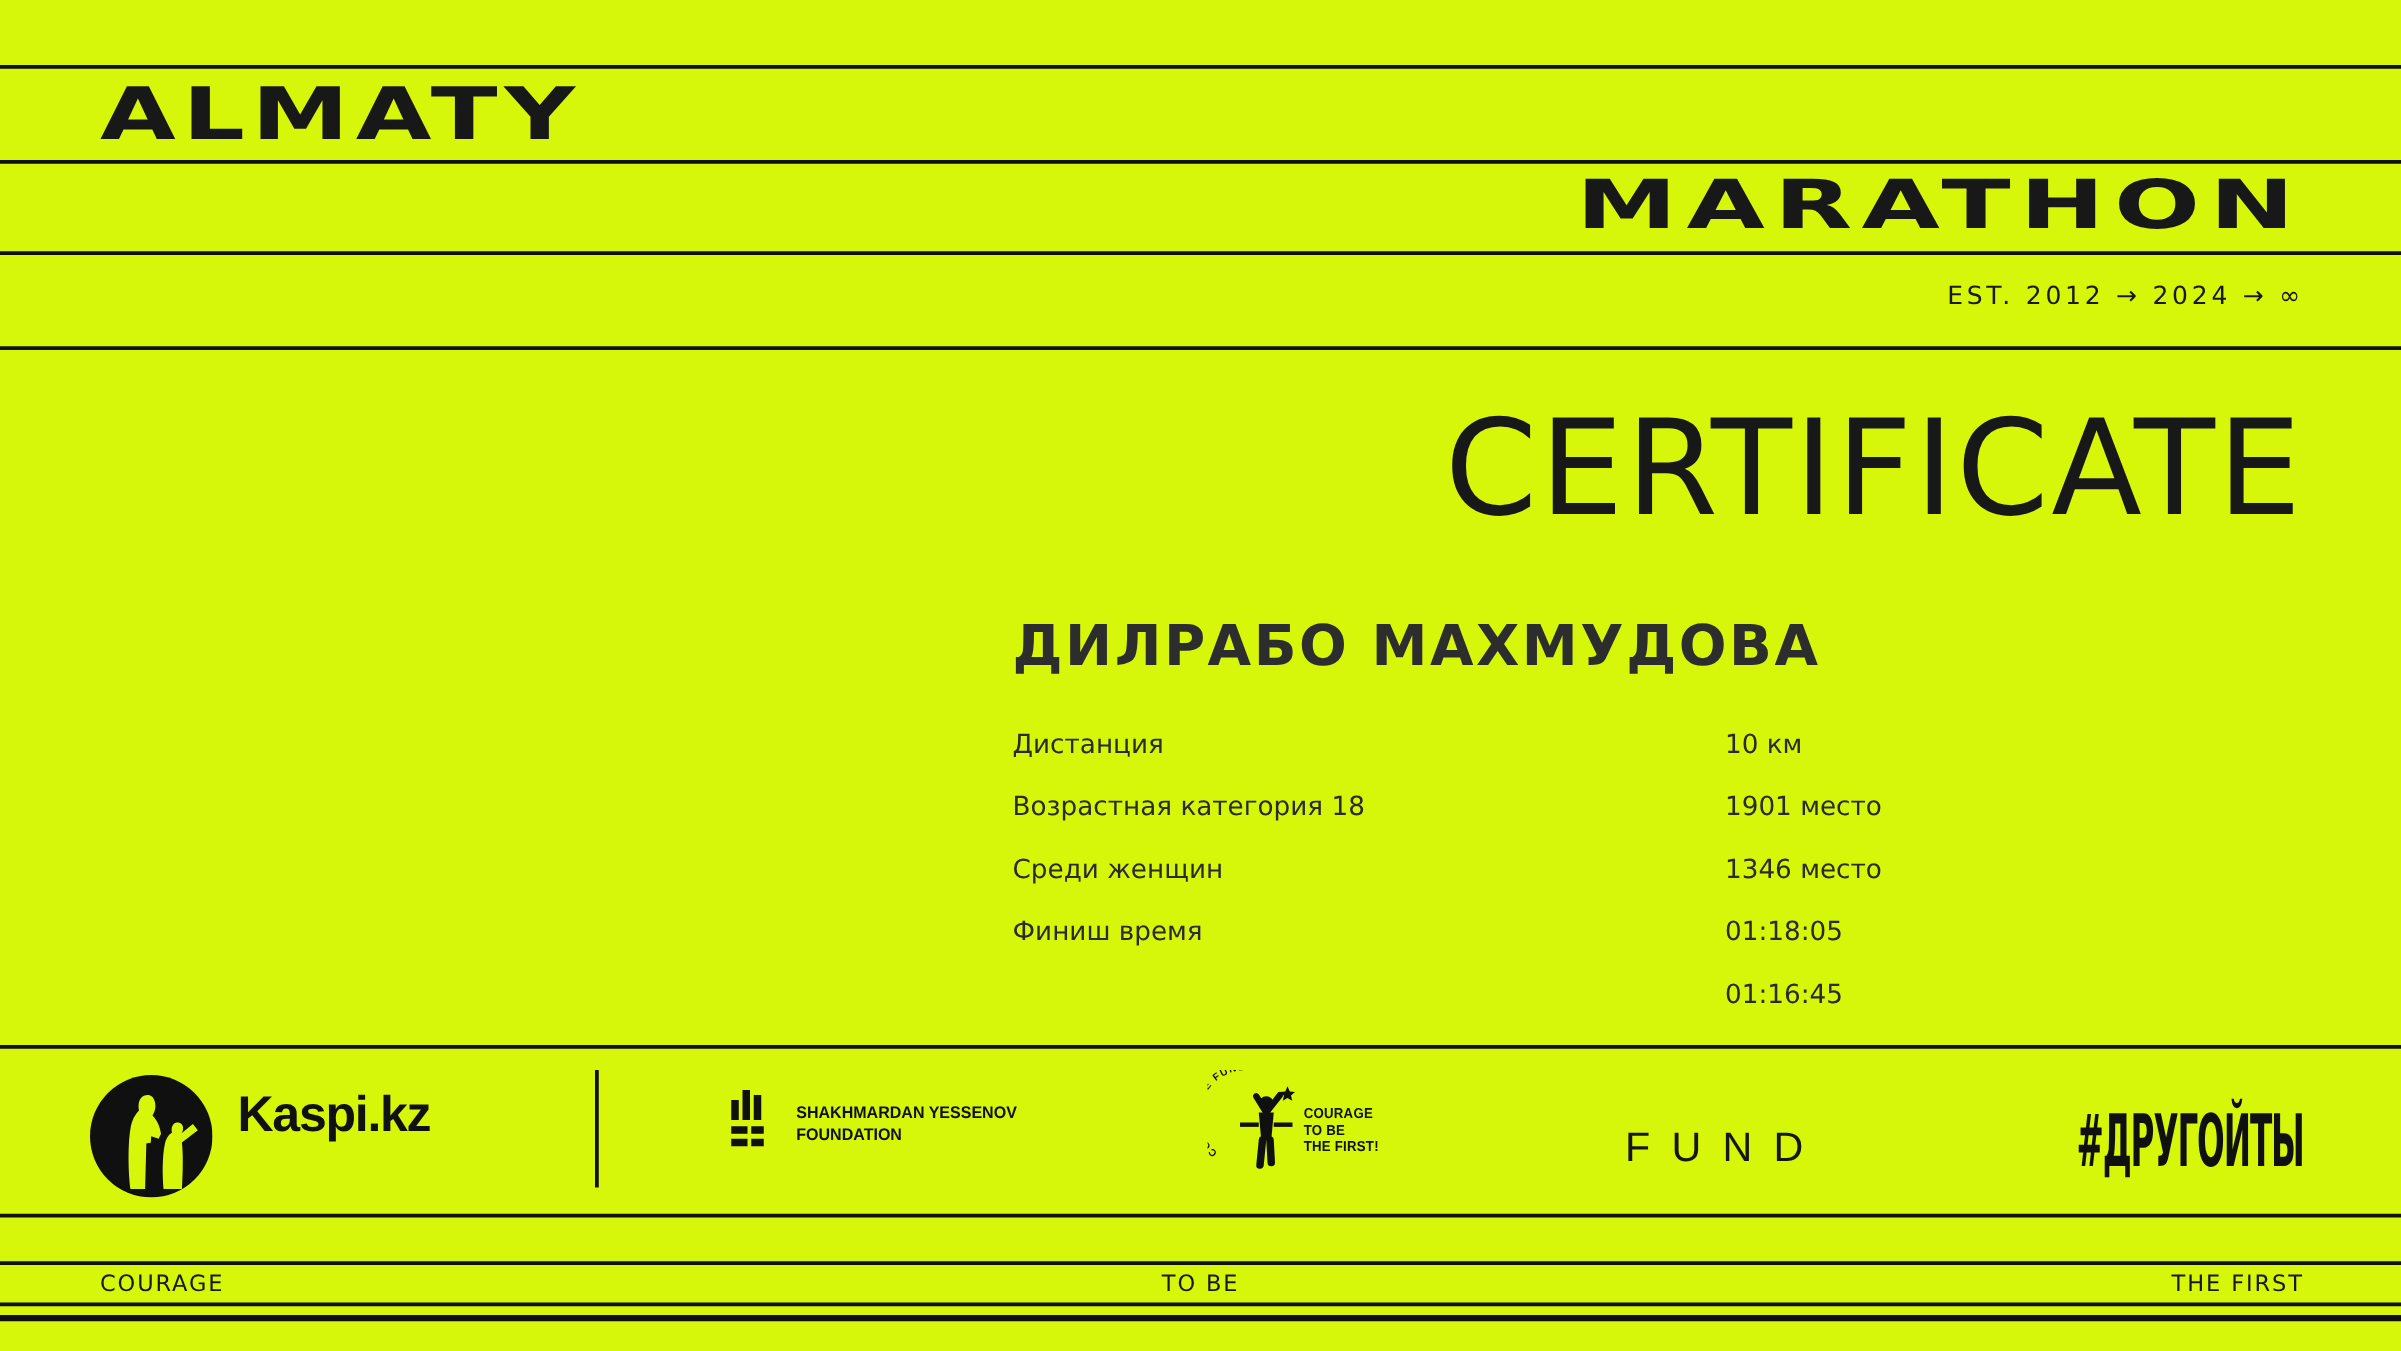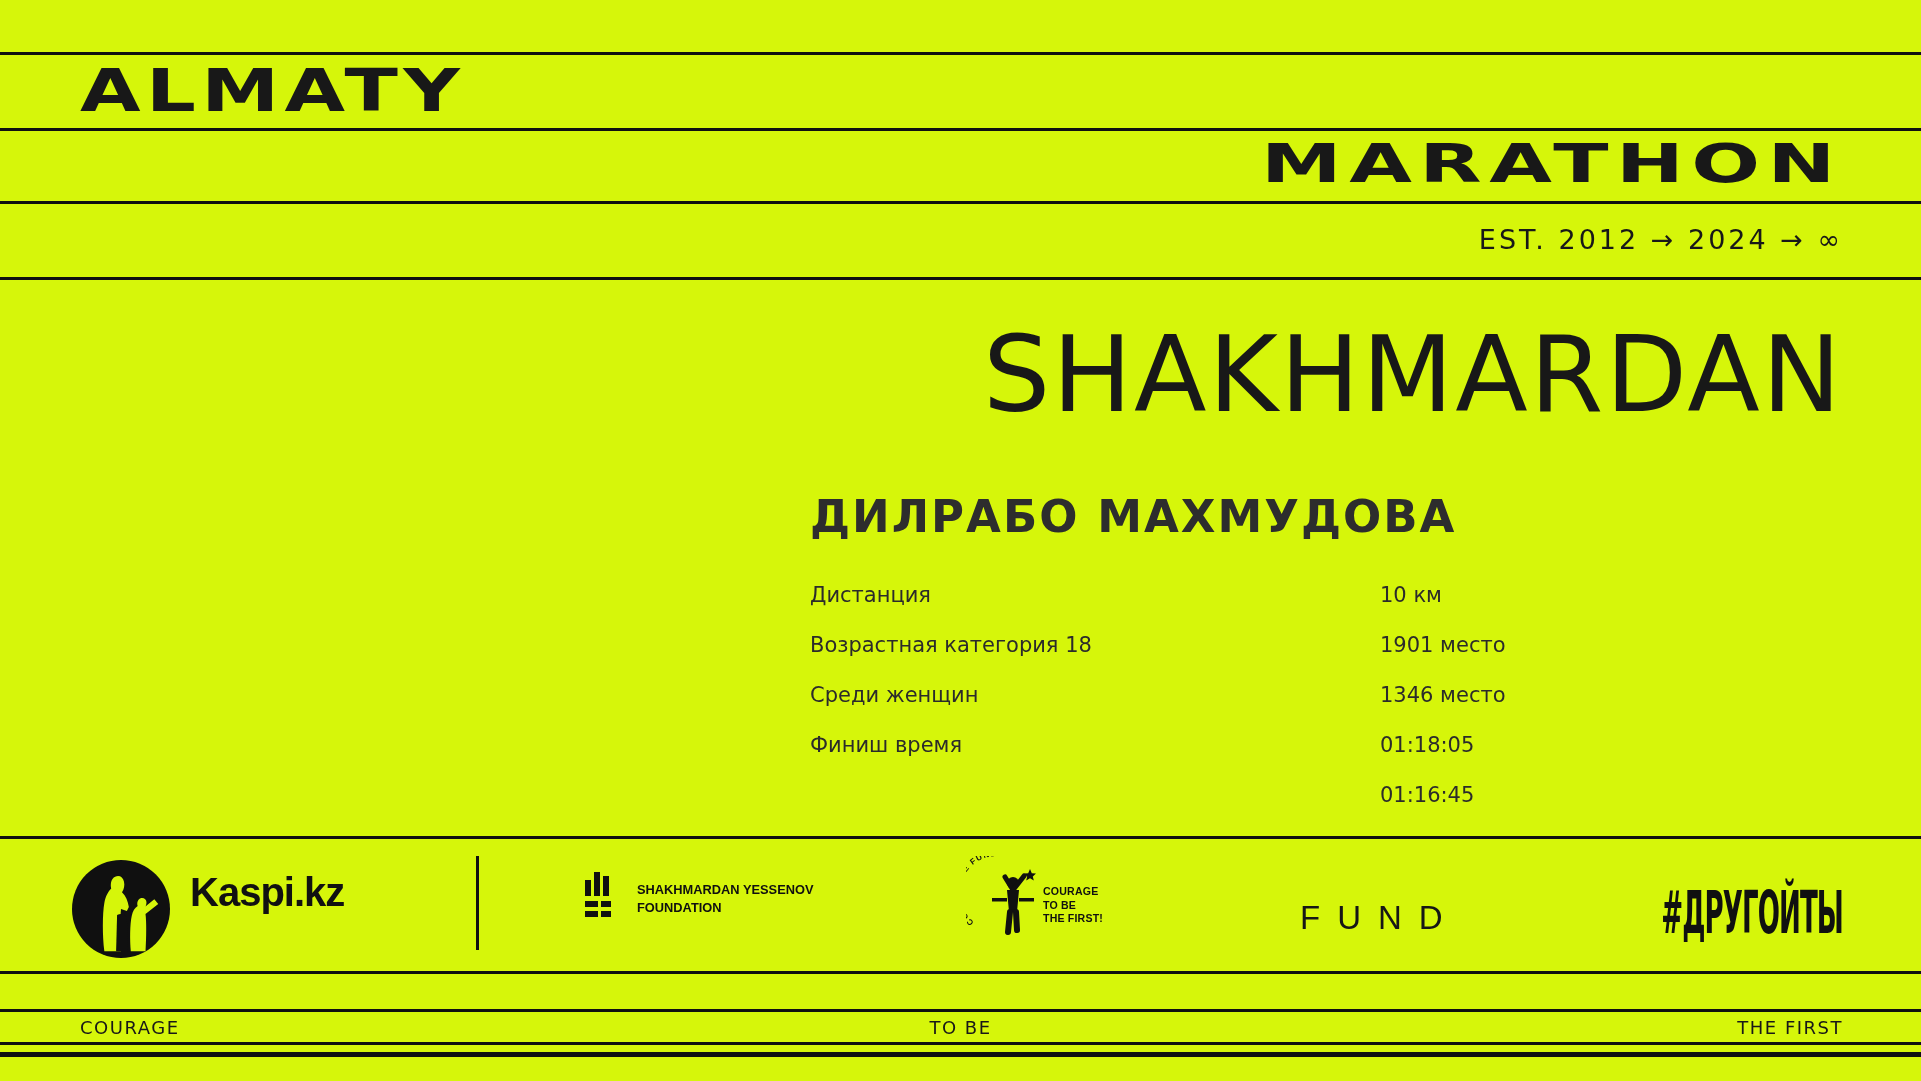--- a/index.html
+++ b/index.html
@@ -19,21 +19,21 @@
     font-size:58px;font-weight:bold;letter-spacing:4px;line-height:1;
     transform:scale(1.35,1);transform-origin:left top;white-space:nowrap;
   }
   .marathon{
     position:absolute;right:78px;top:137px;
     font-size:54px;font-weight:bold;letter-spacing:5px;line-height:1;
     transform:scale(1.5,1);transform-origin:right top;white-space:nowrap;
   }
   .est{
     position:absolute;right:78px;top:226px;
-    font-size:27px;letter-spacing:3px;line-height:1;white-space:nowrap;
+    font-size:20px;letter-spacing:3px;line-height:1;white-space:nowrap;
   }
   .cert-title{
     position:absolute;right:78px;top:322px;
     font-size:106px;font-weight:normal;letter-spacing:2px;line-height:1;white-space:nowrap;
   }
   .recipient{
     position:absolute;left:810px;top:492px;
     font-size:45px;font-weight:bold;letter-spacing:2px;line-height:1.1;
     color:#2d2d2d;white-space:nowrap;
   }
@@ -96,21 +96,21 @@
   <div class="hline" style="top:836px;height:3px;"></div>
   <div class="hline" style="top:971px;height:3px;"></div>
   <div class="hline" style="top:1009px;height:3px;"></div>
   <div class="hline" style="top:1042px;height:3px;"></div>
   <div class="hline" style="top:1052px;height:5px;"></div>
 
   <div class="almaty">ALMATY</div>
   <div class="marathon">MARATHON</div>
   <div class="est">EST. 2012 → 2024 → ∞</div>
 
-  <div class="cert-title">SHAKHMARDAN</div>
+  <div class="cert-title">CERTIFICATE</div>
   <div class="recipient">ДИЛРАБО МАХМУДОВА</div>
 
   <div class="results" id="results">
       <div class="result-row">
         <span class="result-label">Дистанция</span>
         <span class="result-value">10 км</span>
       </div>
       <div class="result-row">
         <span class="result-label">Возрастная категория 18</span>
         <span class="result-value">1901 место</span>

